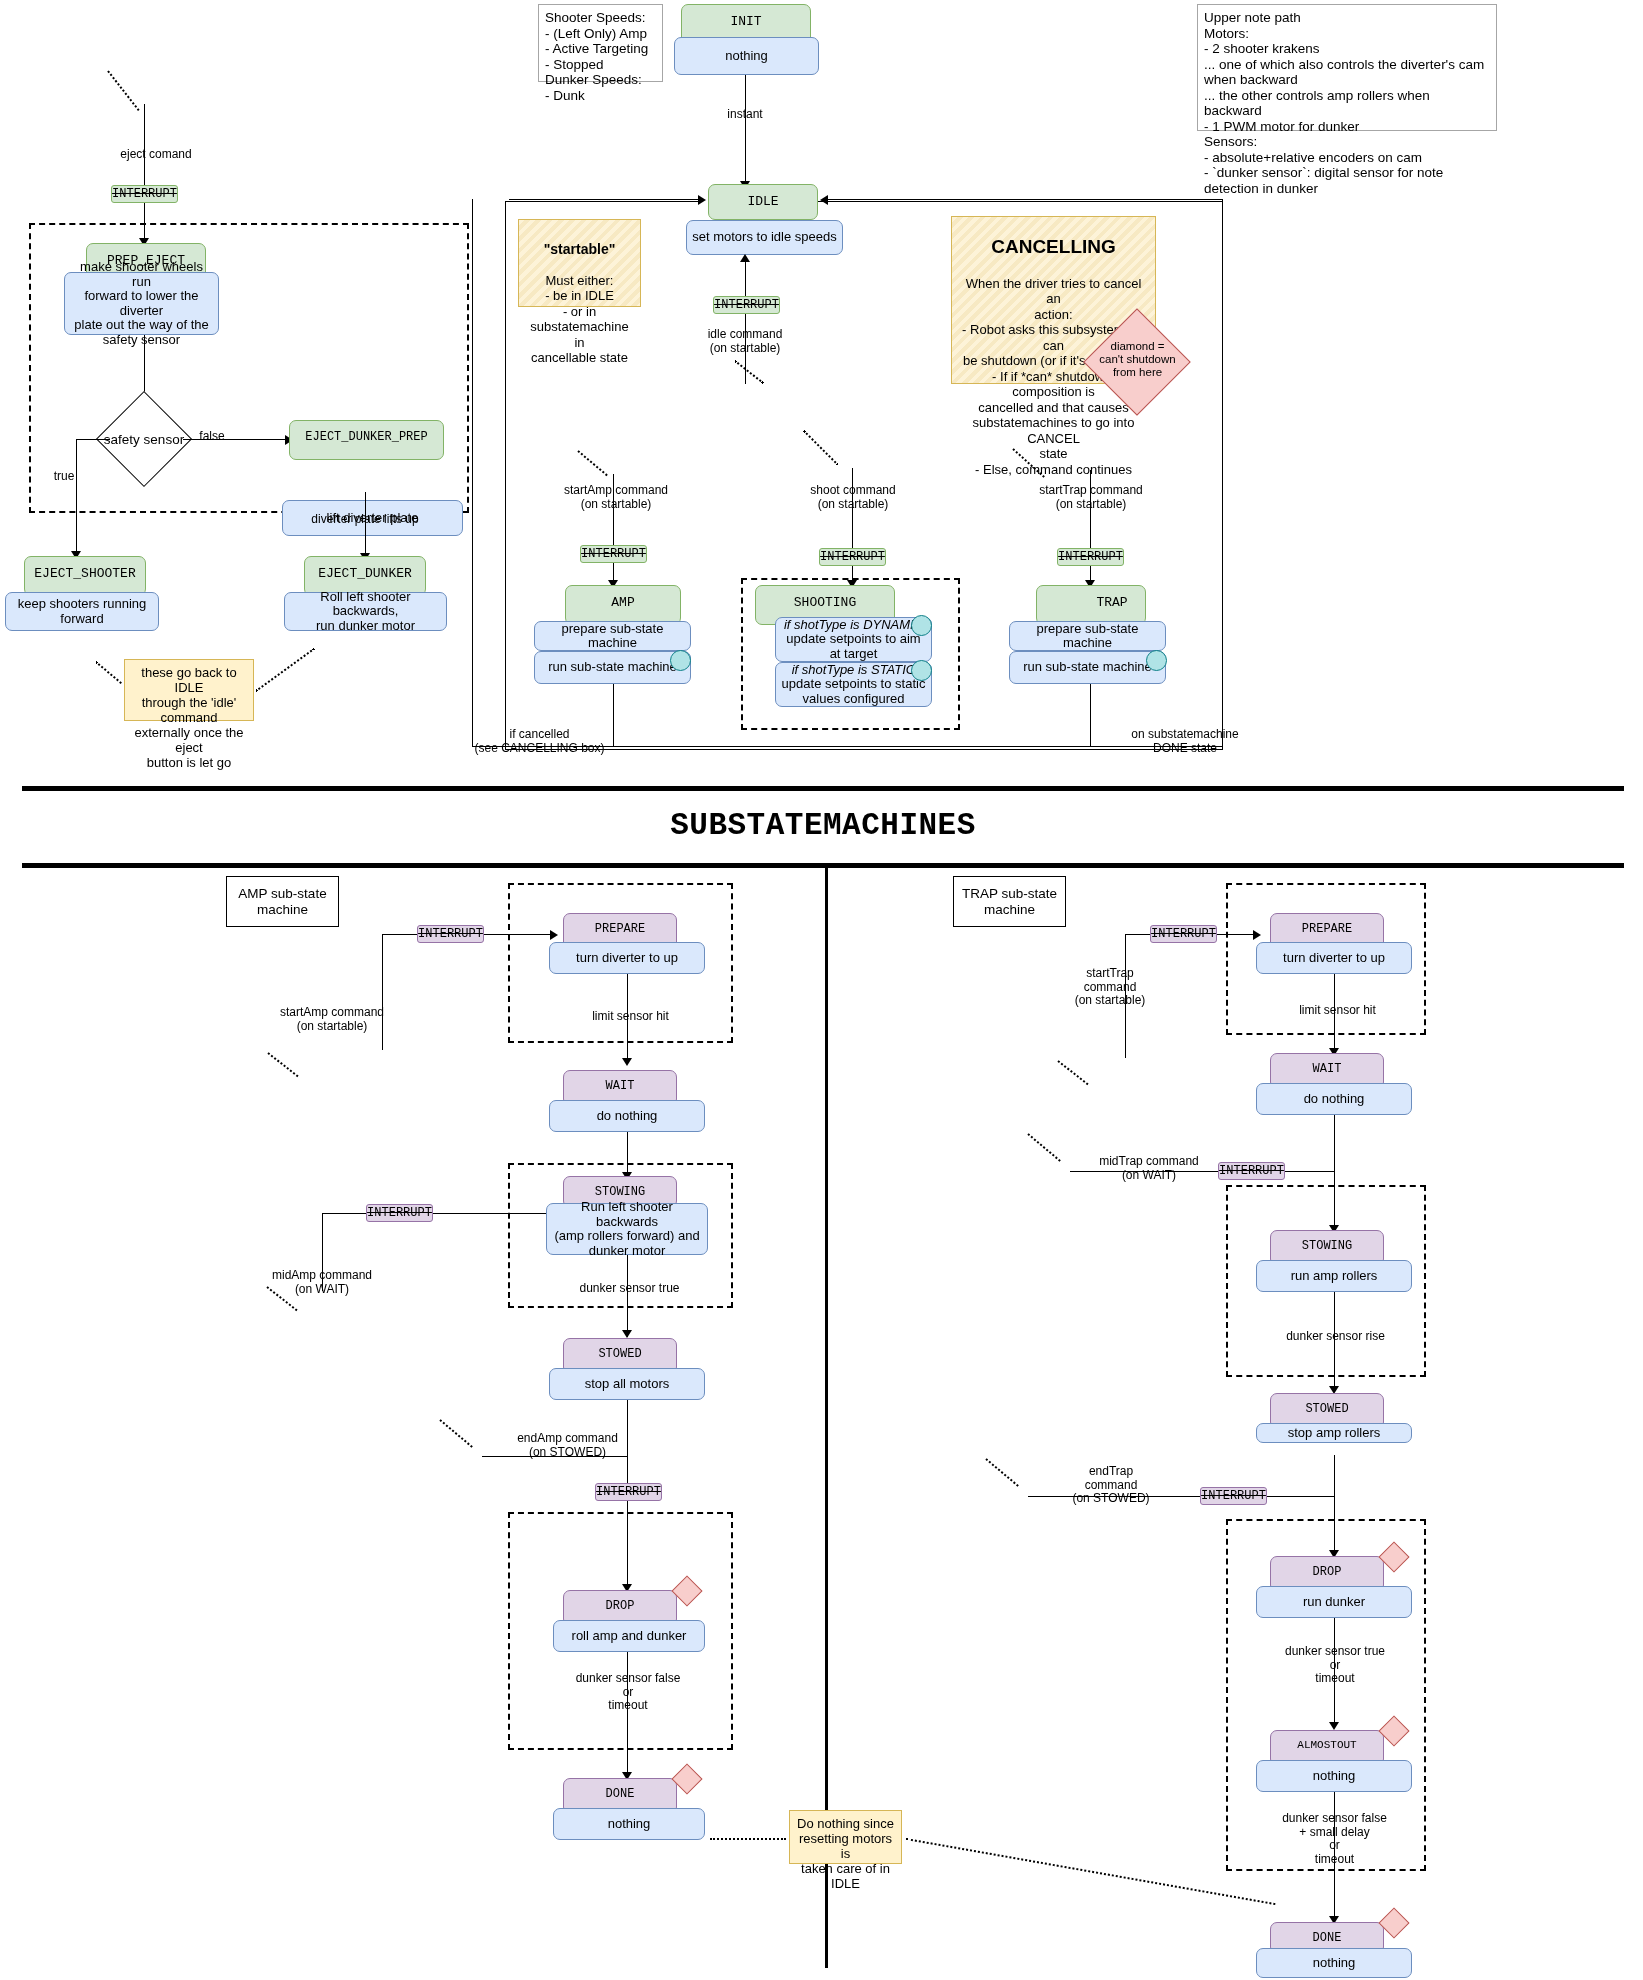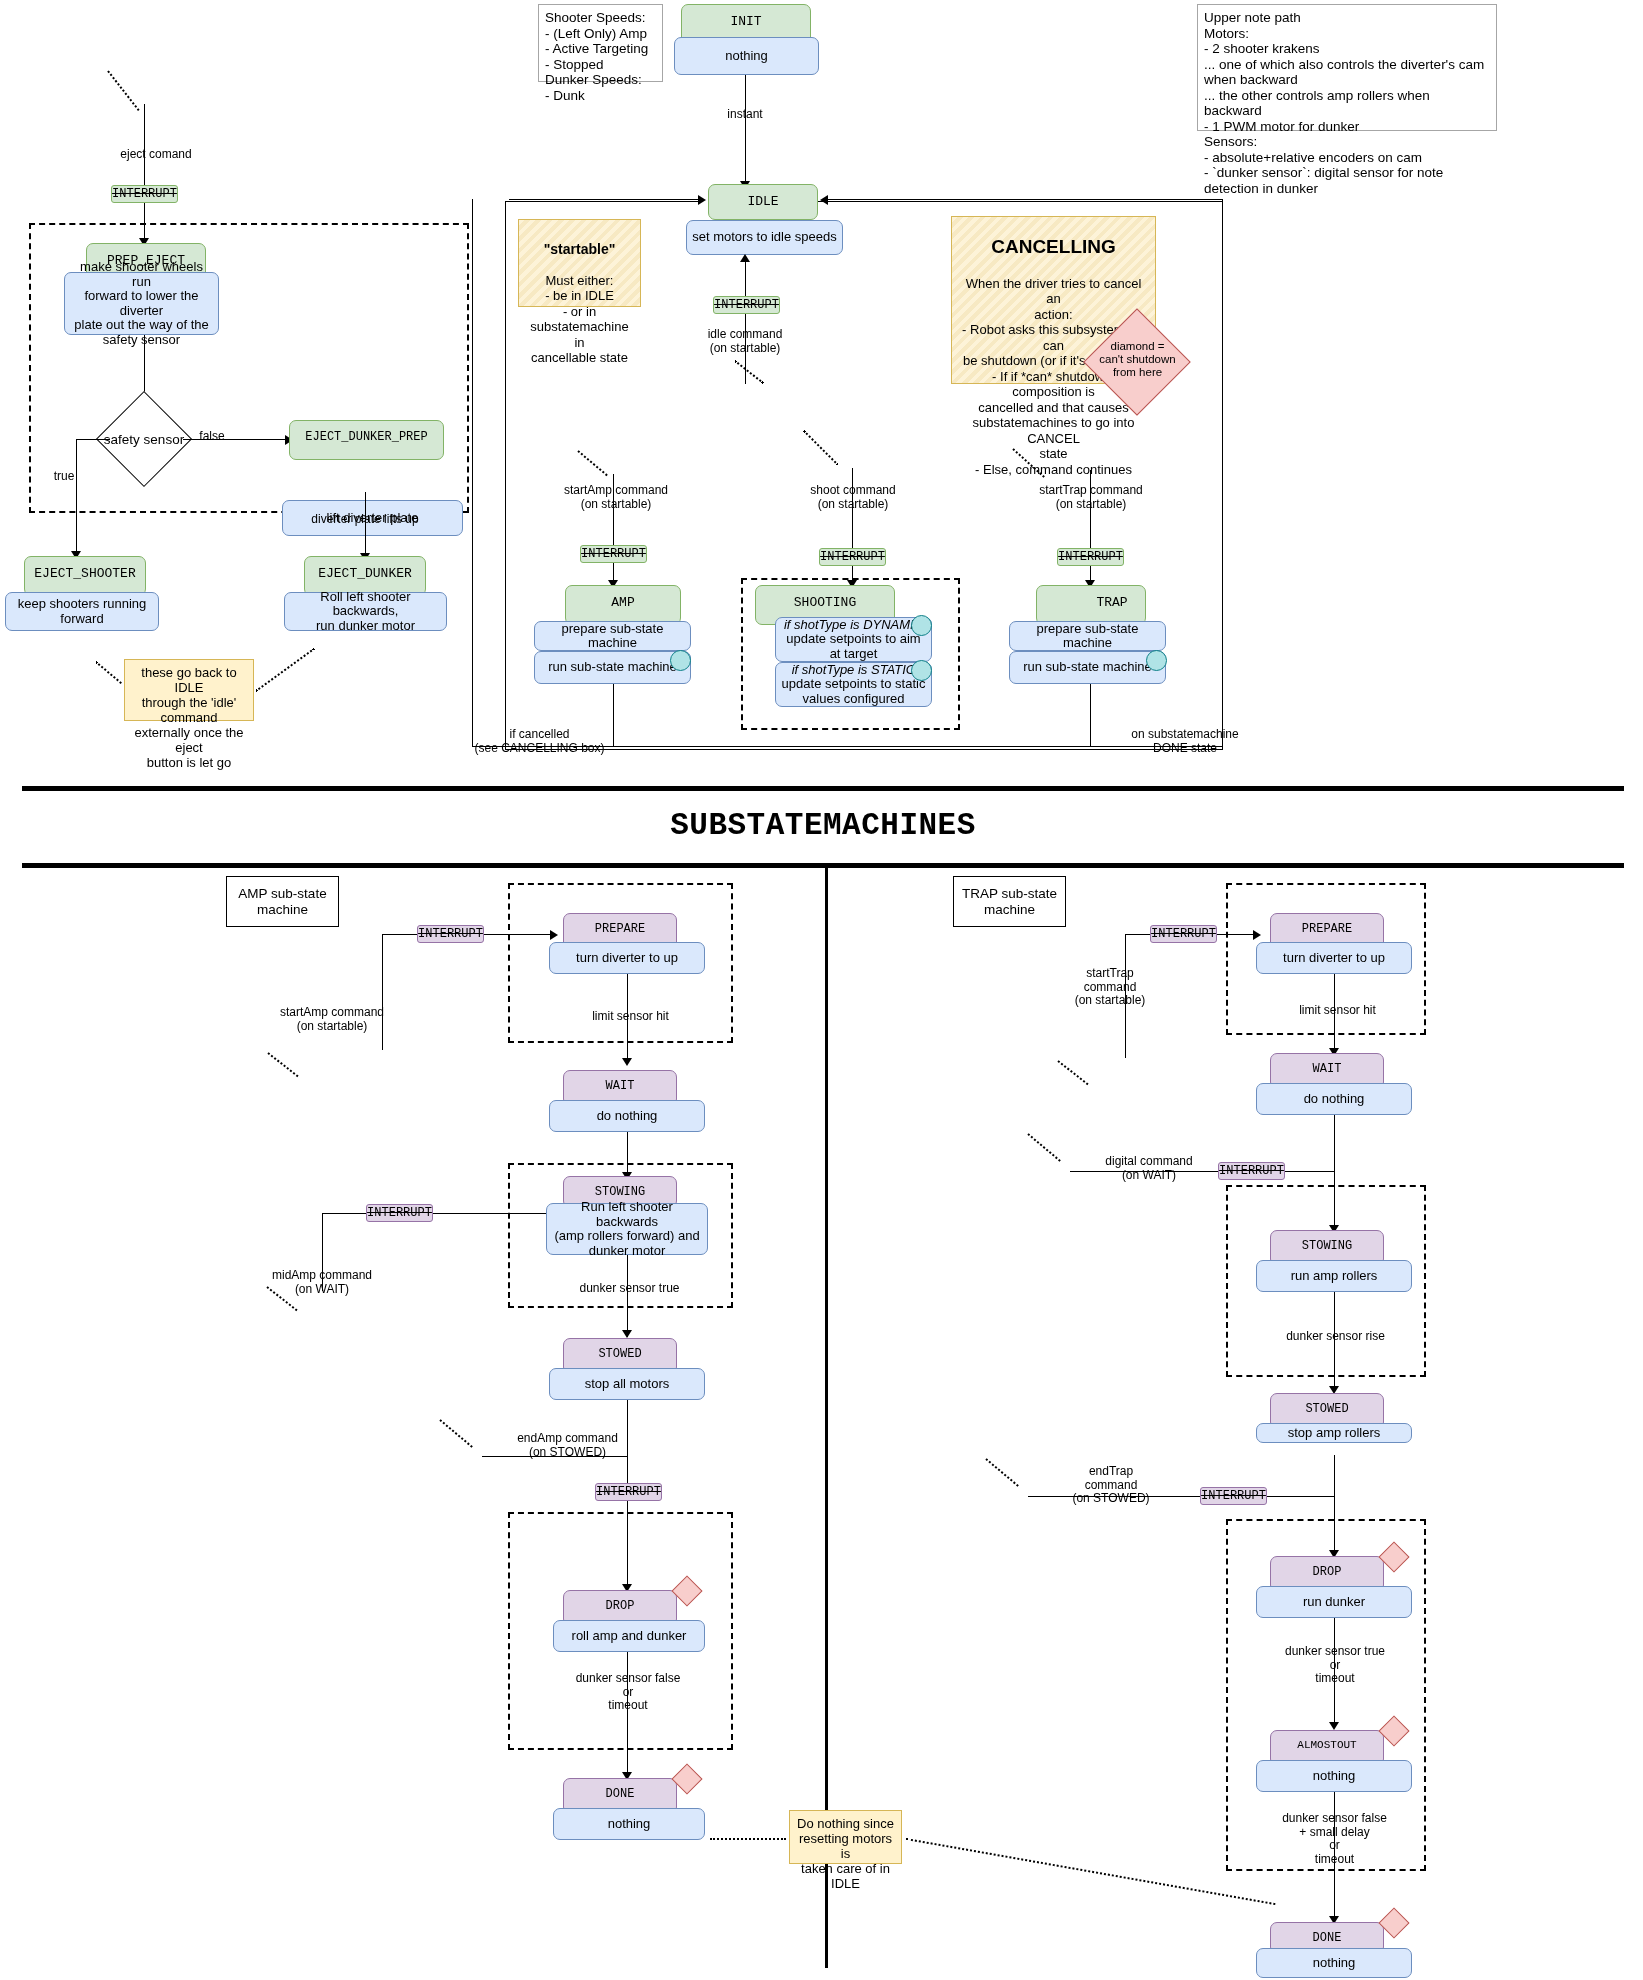--- a/index.html
+++ b/index.html
@@ -363,21 +363,21 @@
   <div class="abs lbl" style="left:1290px;top:1004px;width:95px;">limit sensor hit</div>
 
   <div class="abs shp" style="left:1270px;top:1053px;width:114px;height:36px;">WAIT</div>
   <div class="abs sb" style="left:1256px;top:1083px;width:156px;height:32px;">do nothing</div>
 
   <div class="abs vline" style="left:1334px;top:1115px;height:115px;"></div>
   <div class="abs arrowhead ah-down" style="left:1329px;top:1225px;"></div>
 
   <div class="abs dotline" style="left:1028px;top:1133px;width:42px;transform:rotate(40deg);transform-origin:left center;"></div>
   <div class="abs hline" style="left:1070px;top:1171px;width:265px;"></div>
-  <div class="abs lbl" style="left:1084px;top:1155px;width:130px;">digital command
+  <div class="abs lbl" style="left:1084px;top:1155px;width:130px;">midTrap command
 (on WAIT)</div>
   <div class="abs intrp" style="left:1218px;top:1162px;width:67px;height:18px;">INTERRUPT</div>
 
   <div class="abs dash" style="left:1226px;top:1185px;width:200px;height:192px;"></div>
 
   <div class="abs shp" style="left:1270px;top:1230px;width:114px;height:36px;">STOWING</div>
   <div class="abs sb" style="left:1256px;top:1260px;width:156px;height:32px;">run amp rollers</div>
 
   <div class="abs vline" style="left:1334px;top:1292px;height:100px;"></div>
   <div class="abs arrowhead ah-down" style="left:1329px;top:1386px;"></div>

